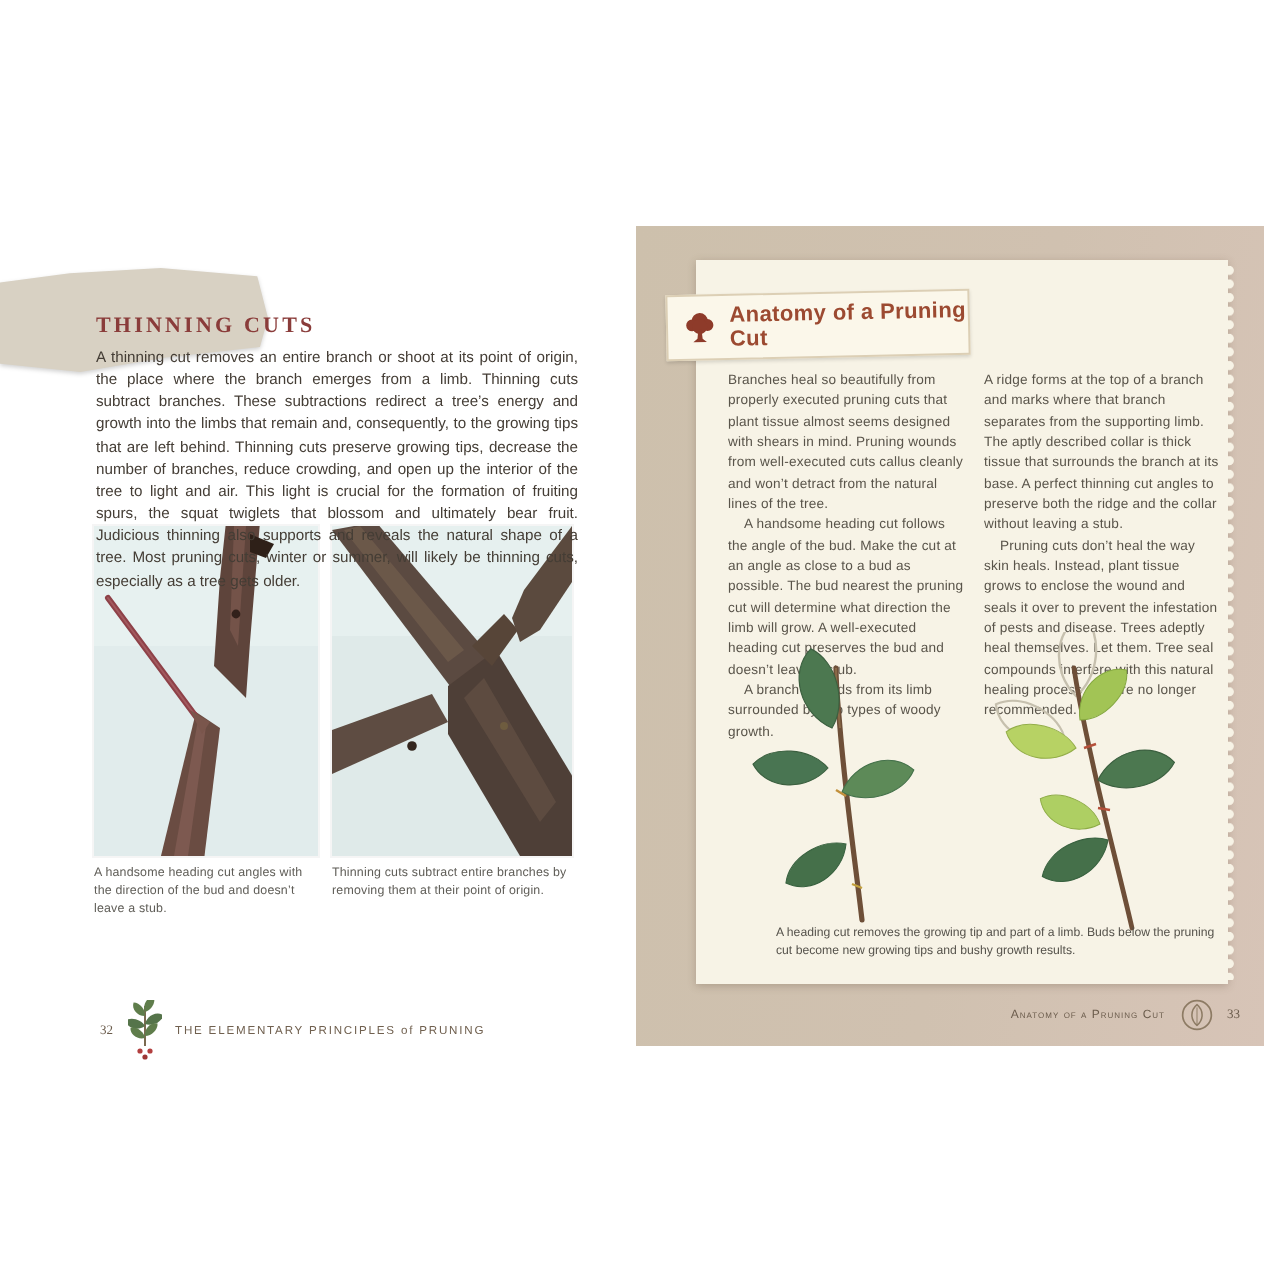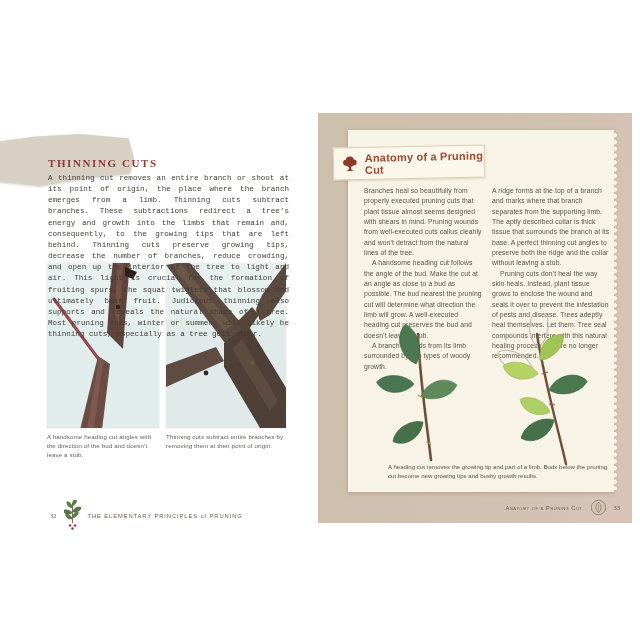--- a/index.html
+++ b/index.html
@@ -6,21 +6,21 @@
   #canvas{position:relative;width:640px;height:640px;background:#ffffff;overflow:hidden;
           font-family:"Liberation Sans",sans-serif;}
   .abs{position:absolute;}
 
   
   .scrap-wrap{left:0;top:134px;filter:drop-shadow(0 1px 1px rgba(0,0,0,.18));}
   .scrap{width:134px;height:52px;background:#d8d1c3;
          clip-path:polygon(0 14%,26% 5%,60% 0,96% 8%,100% 48%,97% 76%,62% 86%,30% 100%,0 92%);}
   .lp-heading{left:48px;top:157px;font-family:"Liberation Serif",serif;font-weight:bold;
               font-size:11px;letter-spacing:1.6px;color:#8a3c3a;z-index:2;}
-  .lp-body{left:48px;top:173px;width:241px;font-family:Liberation Mono, monospace;
+  .lp-body{left:48px;top:173px;width:241px;font-family:Liberation Sans, sans-serif;
            font-size:7.6px;line-height:1.47;color:#443d35;text-align:justify;z-index:2;}
   .photo{box-shadow:0 0 0 1px rgba(0,0,0,0.04);}
   .caption{font-size:6.2px;line-height:1.42;color:#5f5d57;letter-spacing:0.1px;}
 
   .footer-left{left:50px;top:500px;display:flex;align-items:center;gap:7px;}
   .pageno{font-family:"Liberation Serif",serif;font-size:6.5px;color:#6b5c4c;}
   .book-title{font-size:5.8px;letter-spacing:0.9px;color:#70604f;}
 
   
   .rp-bg{left:318px;top:113px;width:314px;height:410px;

